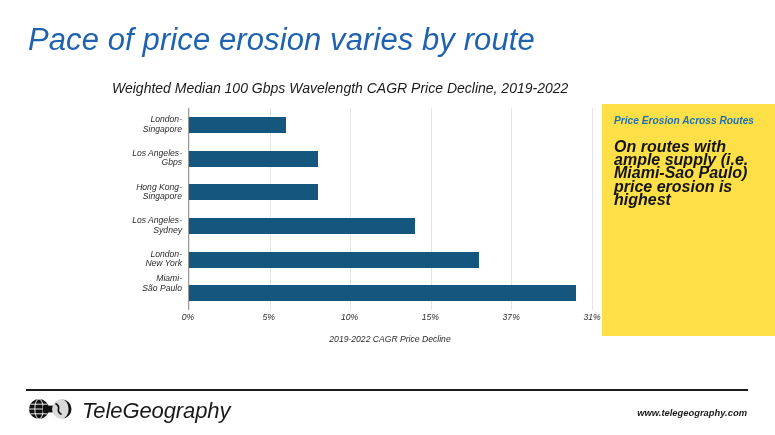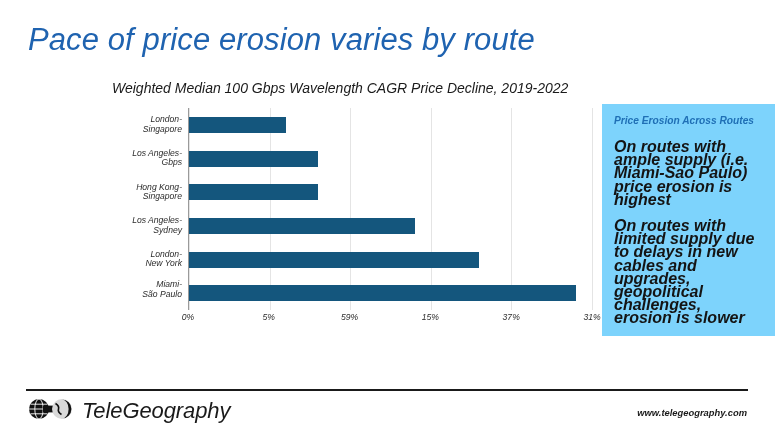--- a/index.html
+++ b/index.html
@@ -120,21 +120,21 @@
     color: #2b2b2b;
   }
 
   
   .callout {
     position: absolute;
     left: 602px;
     top: 104px;
     width: 173px;
     height: 232px;
-    background: #7dd3fc;
+    background: #fde047;
     box-sizing: border-box;
     padding: 10px 12px 8px 12px;
   }
   .callout-heading {
     font-size: 10.2px;
     line-height: 13px;
     font-weight: bold;
     color: #1F6FB5;
     margin: 0 0 13px 0;
   }
@@ -202,21 +202,21 @@
             <div>Singapore</div>
           </div>
           <div class="cat-label" style="top: 108.233px;">
             <div>Los Angeles-</div>
             <div>Sydney</div>
           </div>
           <div class="cat-label" style="top: 141.9px;">
             <div>London-</div>
             <div>New York</div>
           </div>
-          <div class="cat-label" style="top: 172px;">
+          <div class="cat-label" style="top: 166px;">
             <div>Miami-</div>
             <div>São Paulo</div>
           </div>
         </div>
       <div class="plot" id="plot">
           <div class="gridline" style="left: 0%;"></div>
           <div class="gridline" style="left: 20%;"></div>
           <div class="gridline" style="left: 40%;"></div>
           <div class="gridline" style="left: 60%;"></div>
           <div class="gridline" style="left: 80%;"></div>
@@ -225,31 +225,31 @@
           <div class="bar" title="Los Angeles- Tokyo: 8%" style="left: 0%; width: 32%; top: 42.5px; background: rgb(20, 86, 125);"></div>
           <div class="bar" title="Hong Kong- Singapore: 8%" style="left: 0%; width: 32%; top: 76.1667px; background: rgb(20, 86, 125);"></div>
           <div class="bar" title="Los Angeles- Sydney: 14%" style="left: 0%; width: 56%; top: 109.833px; background: rgb(20, 86, 125);"></div>
           <div class="bar" title="London- New York: 18%" style="left: 0%; width: 72%; top: 143.5px; background: rgb(20, 86, 125);"></div>
           <div class="bar" title="Miami- São Paulo: 24%" style="left: 0%; width: 96%; top: 177.167px; background: rgb(20, 86, 125);"></div>
         </div>
     </div>
     <div class="xticks" id="xticks">
         <span class="xtick" style="left: 0%;">0%</span>
         <span class="xtick" style="left: 20%;">5%</span>
-        <span class="xtick" style="left: 40%;">59%</span>
+        <span class="xtick" style="left: 40%;">10%</span>
         <span class="xtick" style="left: 60%;">15%</span>
         <span class="xtick" style="left: 80%;">37%</span>
         <span class="xtick" style="left: 100%;">31%</span>
       </div>
+    <div class="xaxis-title">2019-2022 CAGR Price Decline</div>
   </div>
 
   <div class="callout">
     <div class="callout-heading">Price Erosion Across Routes</div>
     <div class="callout-para">On routes with ample supply (i.e. Miami-Sao Paulo) price erosion is highest</div>
-    <div class="callout-para">On routes with limited supply due to delays in new cables and upgrades, geopolitical challenges, erosion is slower</div>
   </div>
 
   <div class="footer-rule"></div>
 
   <div class="brand">
     <span>
       <svg width="46" height="22" viewBox="0 0 46 22" aria-hidden="true">
         <circle cx="11" cy="11" r="10" fill="#111111"></circle>
         <g stroke="#ffffff" stroke-width="0.9" fill="none">
           <ellipse cx="11" cy="11" rx="4.2" ry="10"></ellipse>

